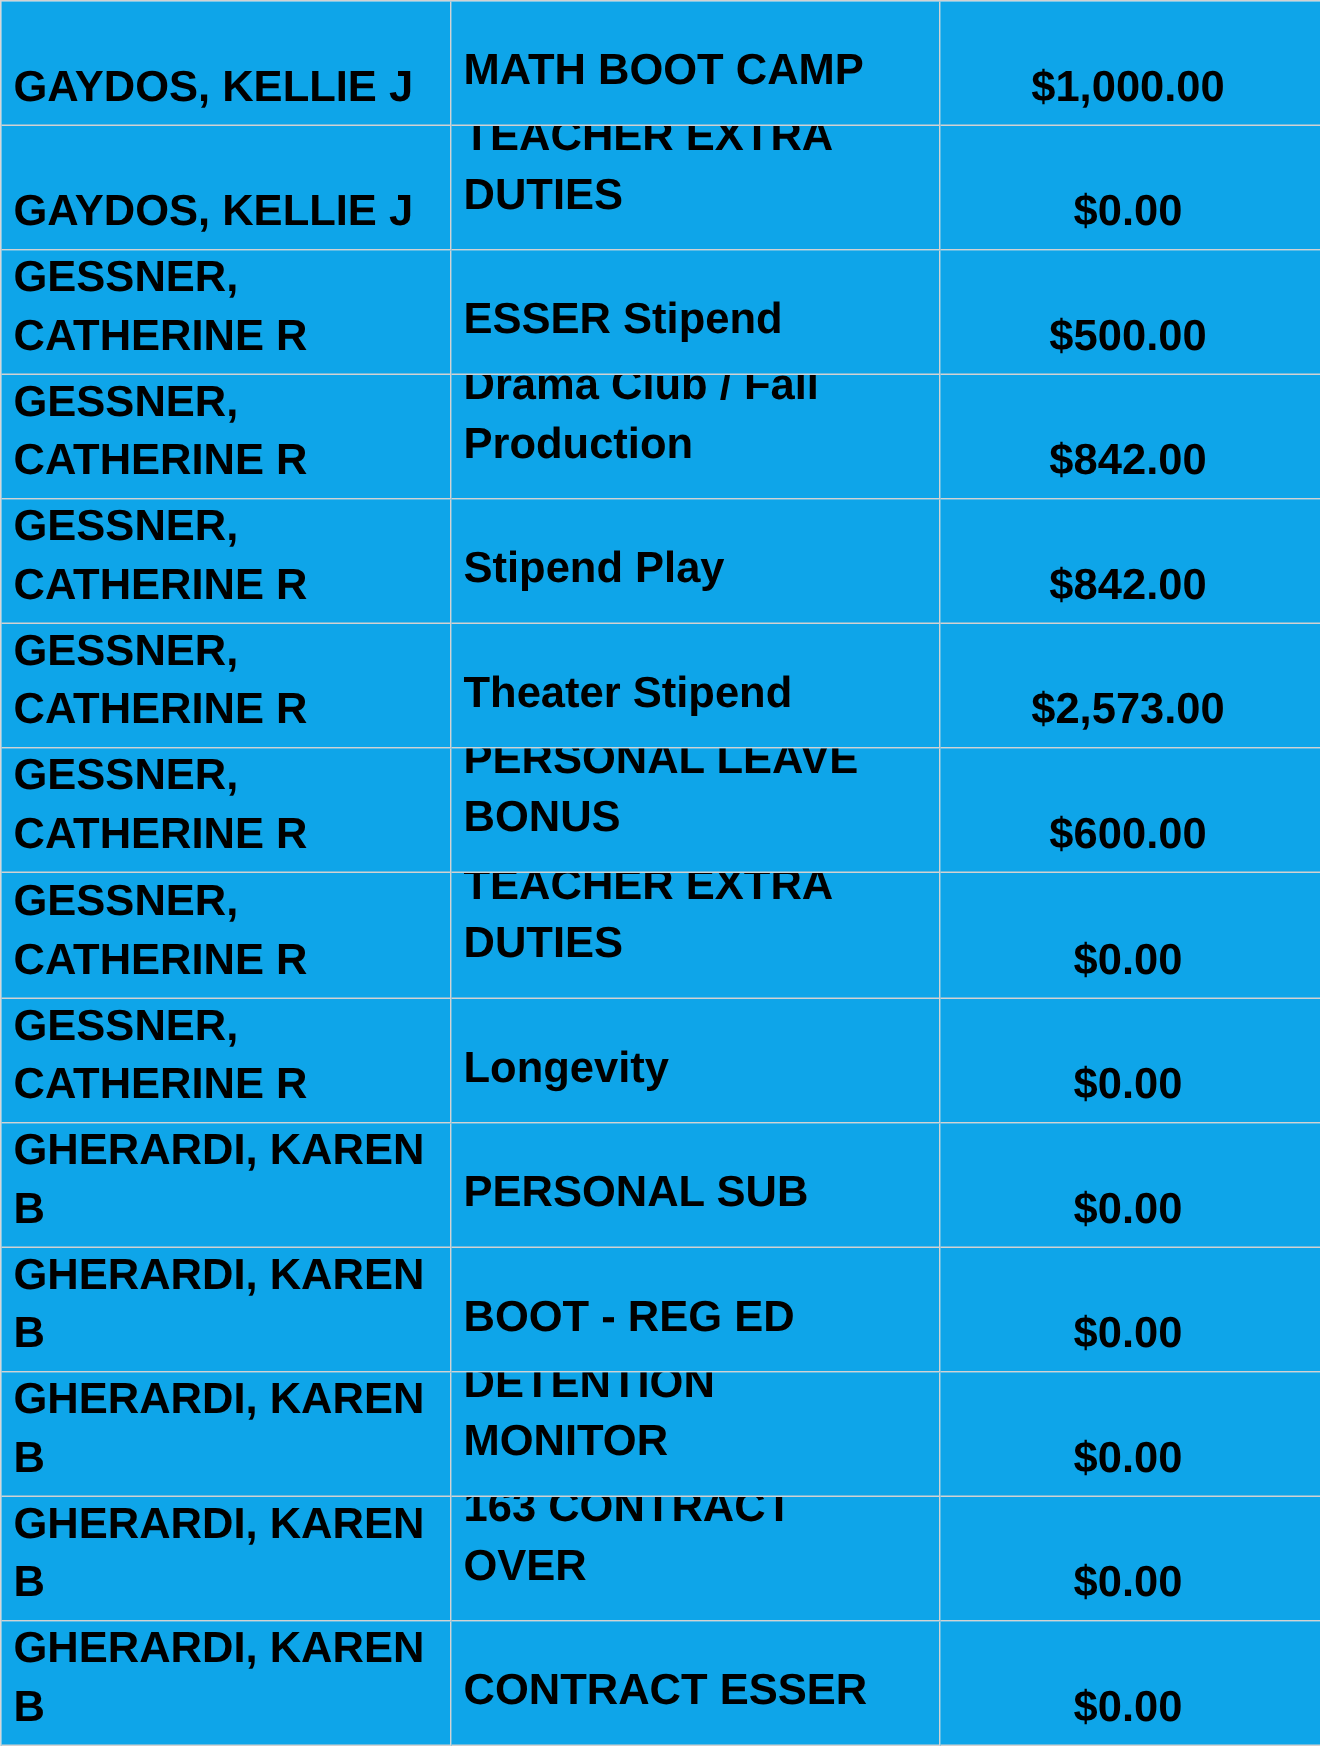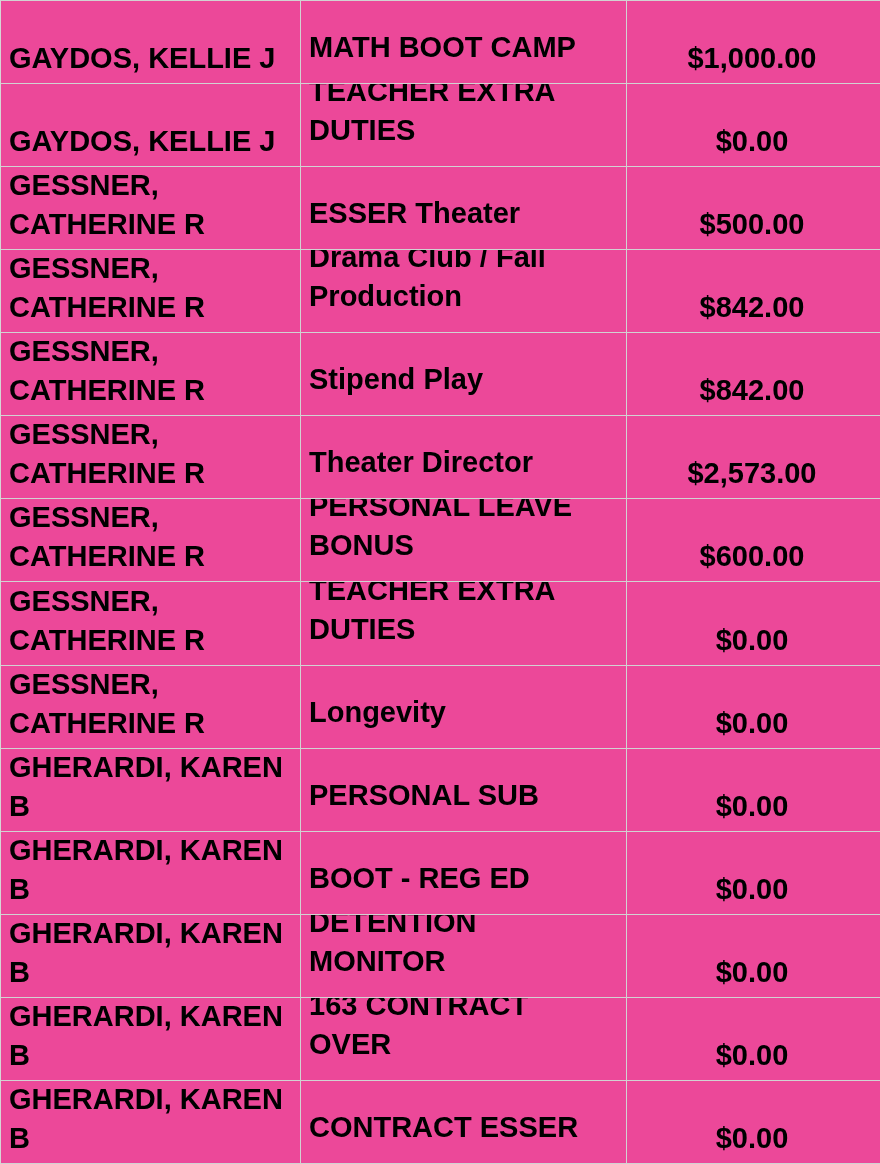--- a/index.html
+++ b/index.html
@@ -30,21 +30,21 @@
     color: #000000;
   }
   .row { display: contents; }
   .cell {
     box-sizing: border-box;
     border-right: 1px solid #d2d2d2;
     border-bottom: 1px solid #d2d2d2;
     display: flex;
     align-items: flex-end;
     overflow: hidden;
-    background: #ec4899;
+    background: #0ea5e9;
   }
   .cell > span {
     white-space: pre-line;
   }
   .name-cell   { padding: 0 6px 5px 8px; }
   .assign-cell { padding: 0 6px 16px 8px; }
   .amount-cell {
     padding: 0 9px 5px 6px;
     justify-content: center;
     text-align: right;
@@ -80,21 +80,21 @@
           <span>$0.00</span>
         </div>
     </div>
 
     <div class="row">
       <div class="cell name-cell">
           <span>GESSNER,
 CATHERINE R</span>
         </div>
       <div class="cell assign-cell">
-          <span>ESSER Theater</span>
+          <span>ESSER Stipend</span>
         </div>
       <div class="cell amount-cell">
           <span>$500.00</span>
         </div>
     </div>
 
     <div class="row">
       <div class="cell name-cell">
           <span>GESSNER,
 CATHERINE R</span>
@@ -120,21 +120,21 @@
           <span>$842.00</span>
         </div>
     </div>
 
     <div class="row">
       <div class="cell name-cell">
           <span>GESSNER,
 CATHERINE R</span>
         </div>
       <div class="cell assign-cell">
-          <span>Theater Director</span>
+          <span>Theater Stipend</span>
         </div>
       <div class="cell amount-cell">
           <span>$2,573.00</span>
         </div>
     </div>
 
     <div class="row">
       <div class="cell name-cell">
           <span>GESSNER,
 CATHERINE R</span>

